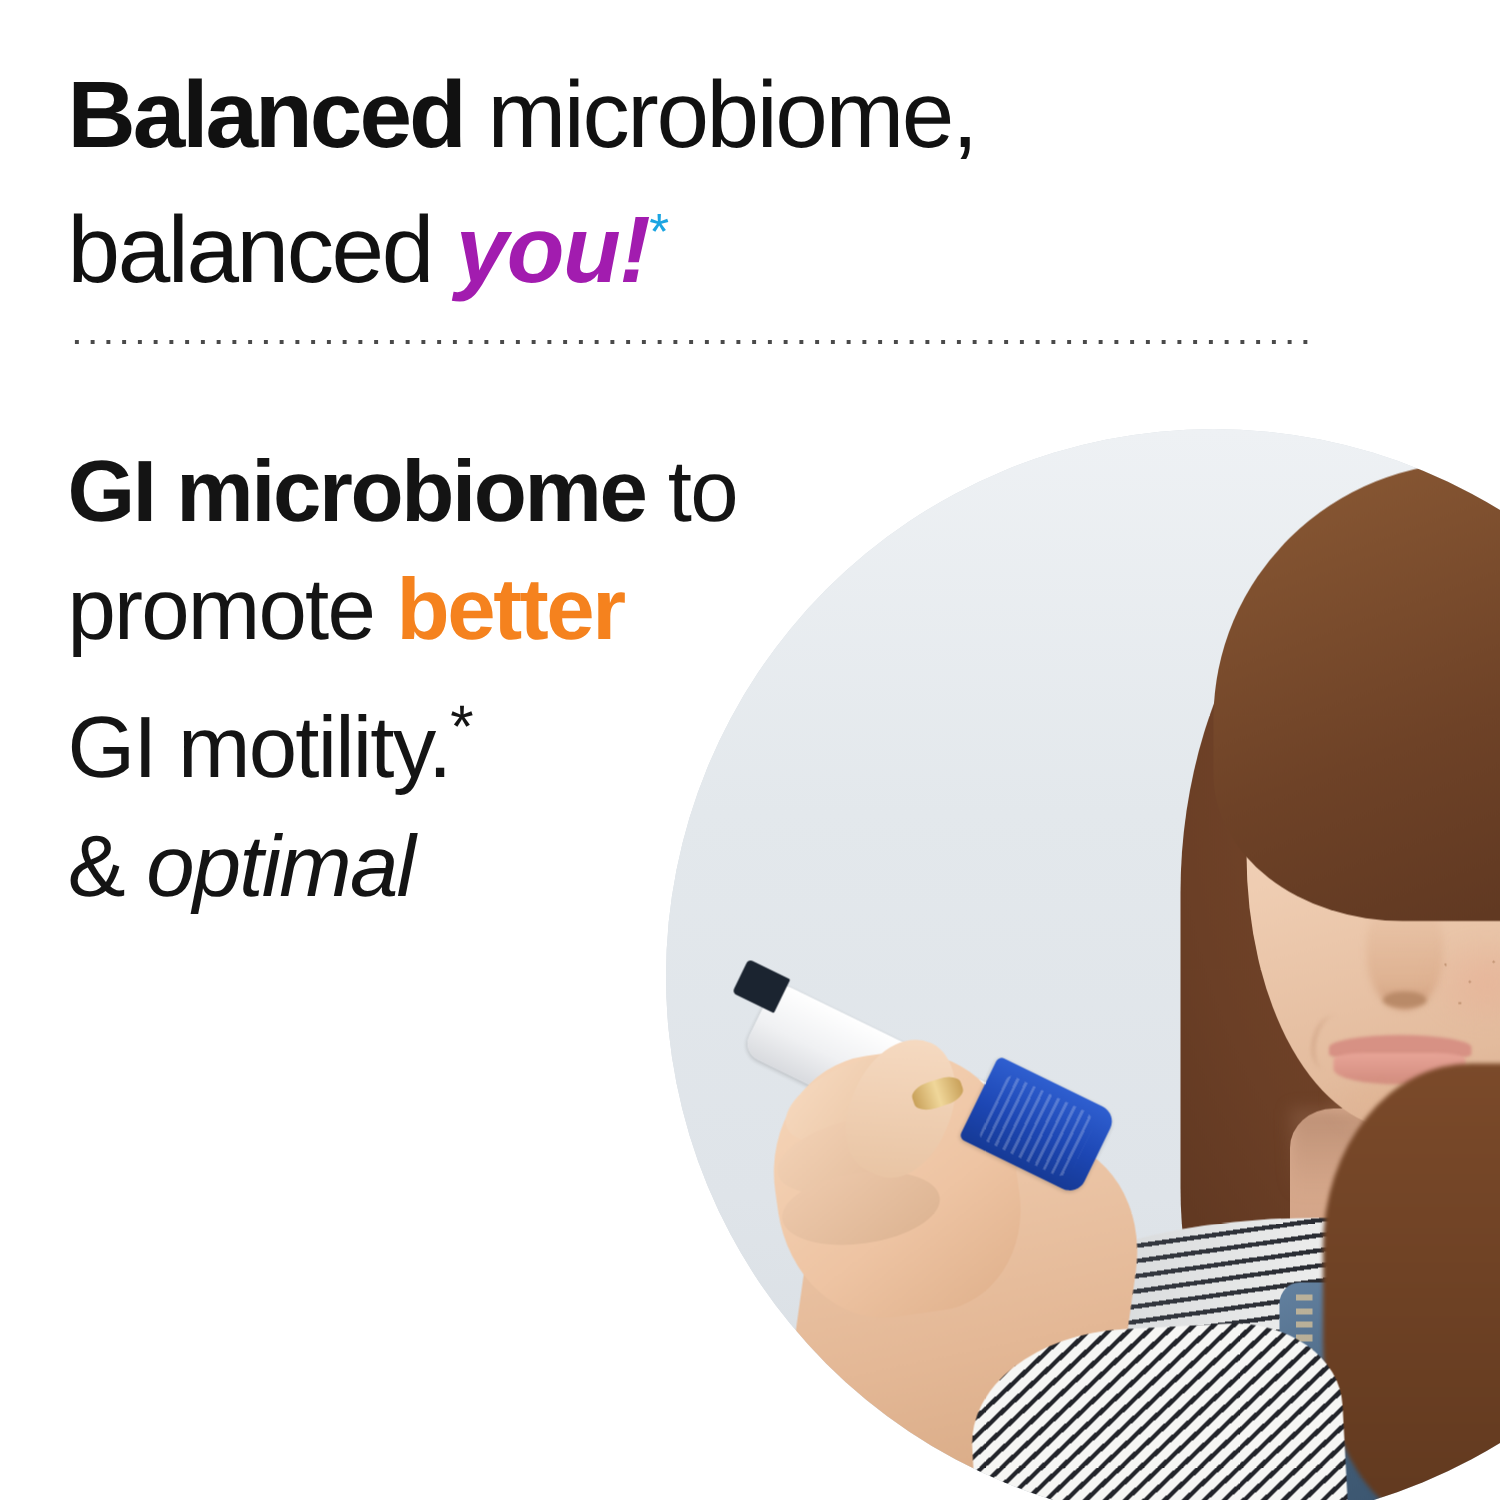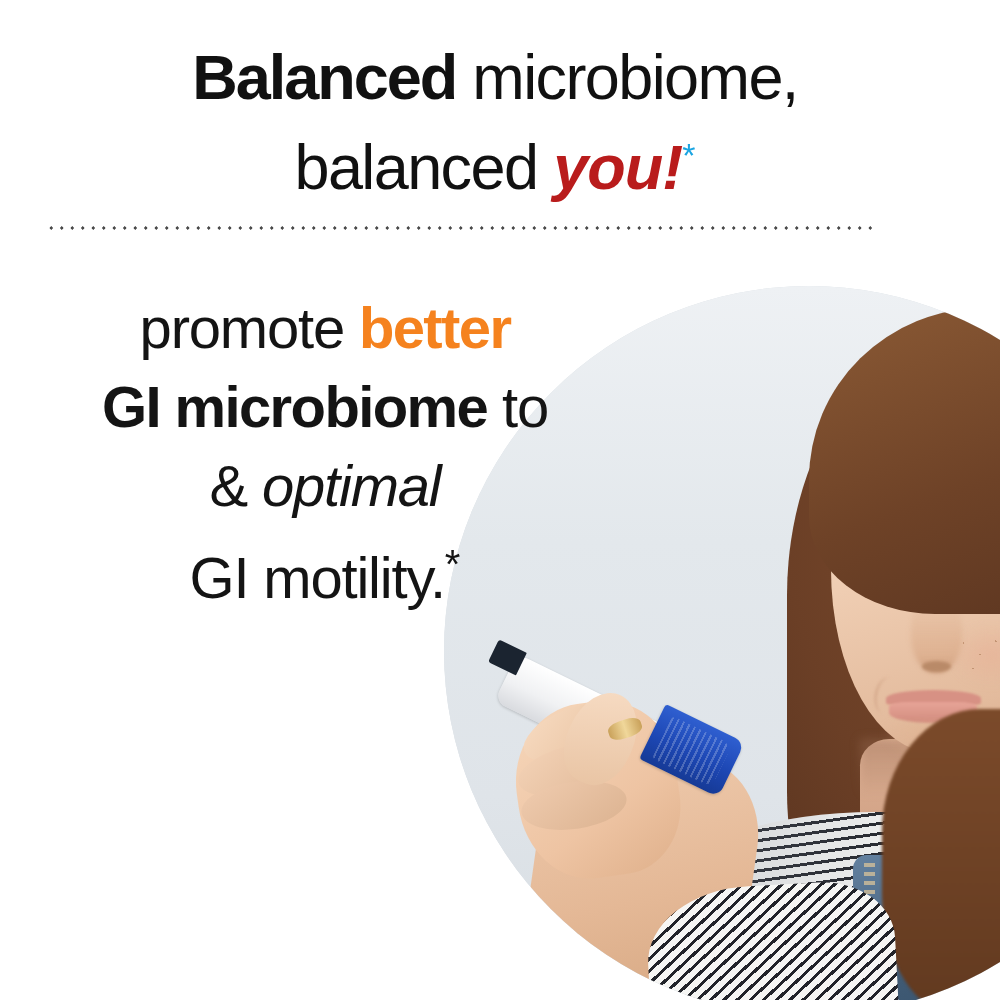--- a/index.html
+++ b/index.html
@@ -484,21 +484,21 @@
     width: 900px;
     font-size: 63px;
     line-height: 78px;
     letter-spacing: -1.6px;
     color: #111111;
     font-weight: 300;
     z-index: 5;
   }
   .hl-bold { font-weight: 700; letter-spacing: -2px; }
   .hl-accent {
-    color: #b91c1c;
+    color: #a21caf;
     font-weight: 700;
     font-style: italic;
     letter-spacing: -1px;
   }
   .hl-star {
     color: #1BA5E2;
     font-weight: 400;
     font-style: normal;
     font-size: 34px;
     vertical-align: super;
@@ -530,21 +530,21 @@
     z-index: 5;
   }
   .bc-bold { font-weight: 700; letter-spacing: -1.6px; }
   .bc-orange { color: #F5821E; font-weight: 700; letter-spacing: -1.6px; }
   .bc-italic { font-style: italic; font-weight: 300; }
   .bc-star {
     font-size: 40px;
     vertical-align: super;
     letter-spacing: 0;
   }
-  .line { white-space: nowrap; text-align: center; }
+  .line { white-space: nowrap; }
 </style>
 </head>
 <body>
 
 <div id="canvas">
 
   <div class="photo-circle">
     <div class="photo-inner">
 
       <div class="photo-bg-blur">
@@ -630,19 +630,19 @@
   </div>
 
   <div class="headline">
     <div class="line"><span class="hl-bold">Balanced</span> <span>microbiome,</span></div>
     <div class="line"><span>balanced</span> <span class="hl-accent">you!</span><span class="hl-star">*</span></div>
   </div>
 
   <div class="divider"></div>
 
   <div class="body-copy">
+    <div class="line"><span class="bc-bold">GI microbiome</span> <span>to</span></div>
     <div class="line"><span>promote</span> <span class="bc-orange">better</span></div>
-    <div class="line"><span class="bc-bold">GI microbiome</span> <span>to</span></div>
+    <div class="line"><span>GI motility.</span><span class="bc-star">*</span></div>
     <div class="line"><span>&amp;</span> <span class="bc-italic">optimal</span></div>
-    <div class="line"><span>GI motility.</span><span class="bc-star">*</span></div>
   </div>
 
 </div>
 
 </body></html>

